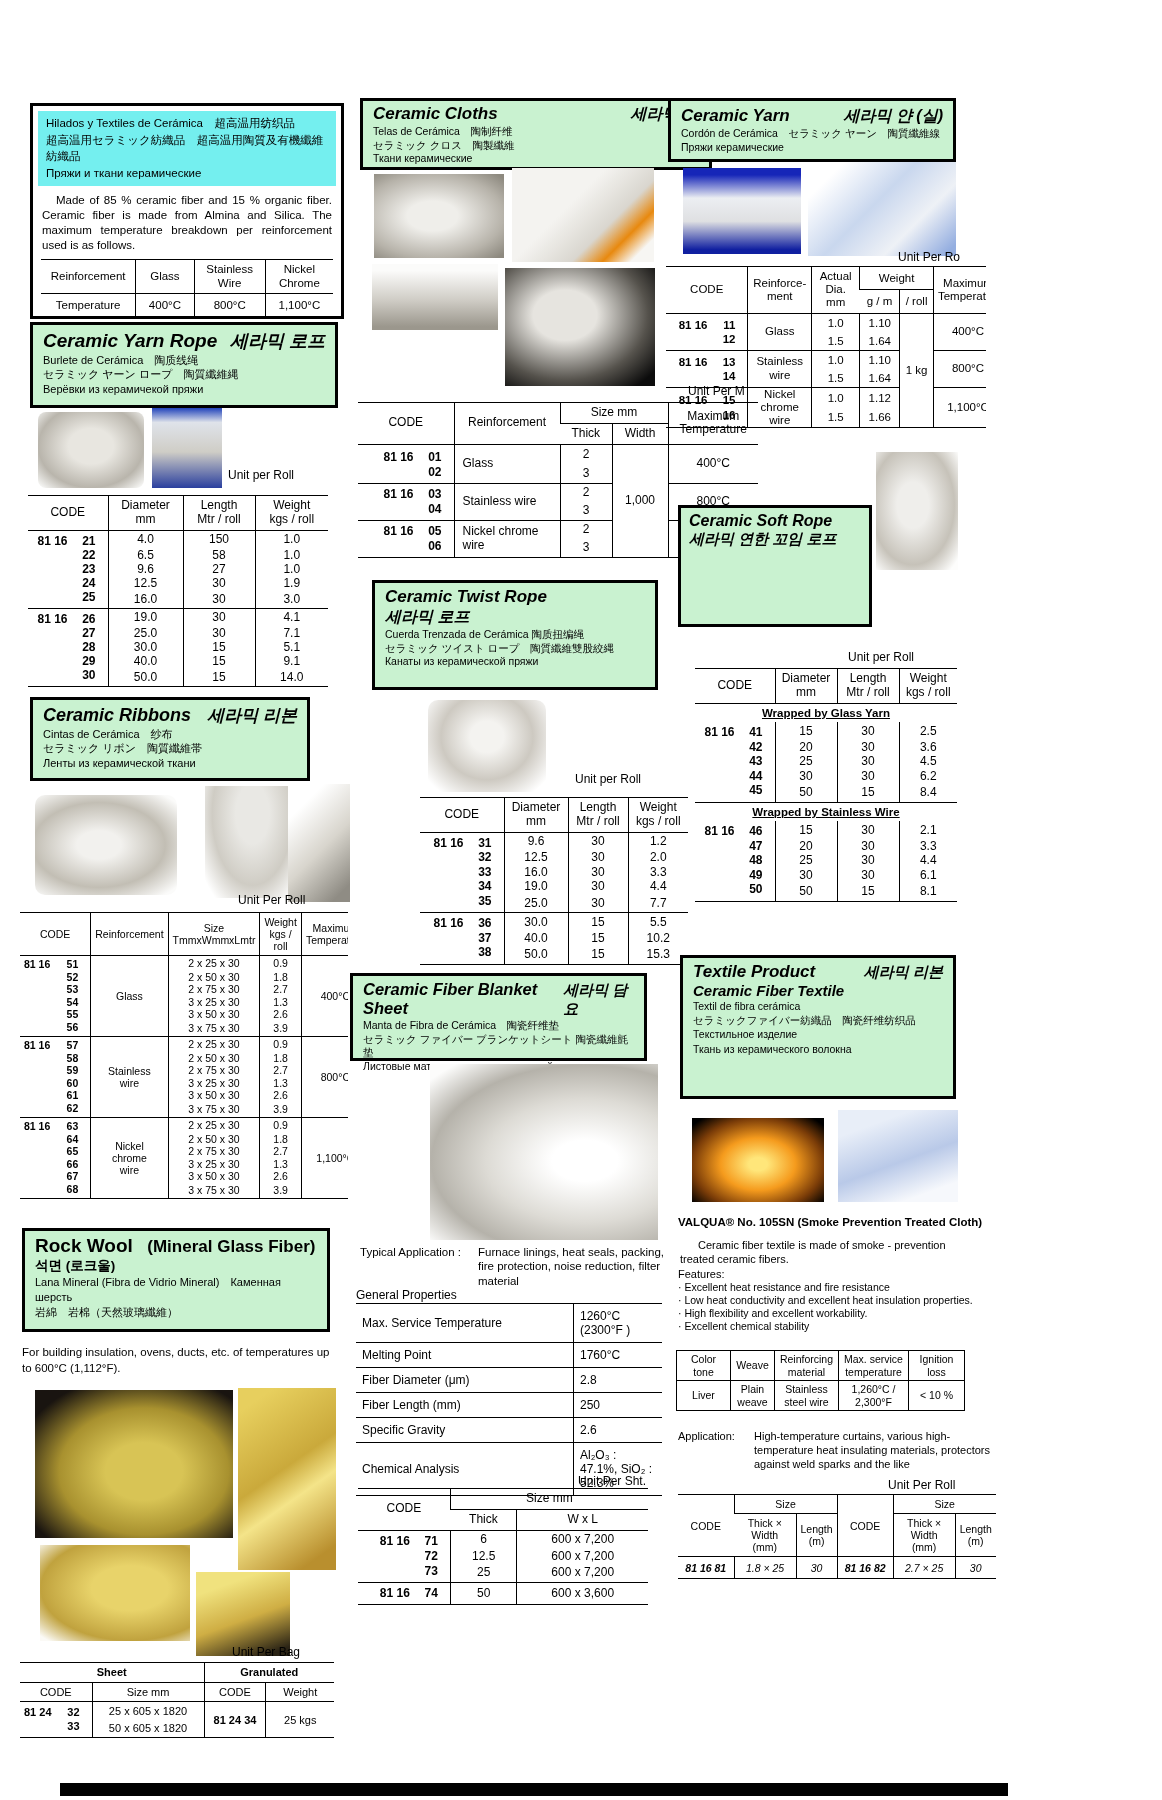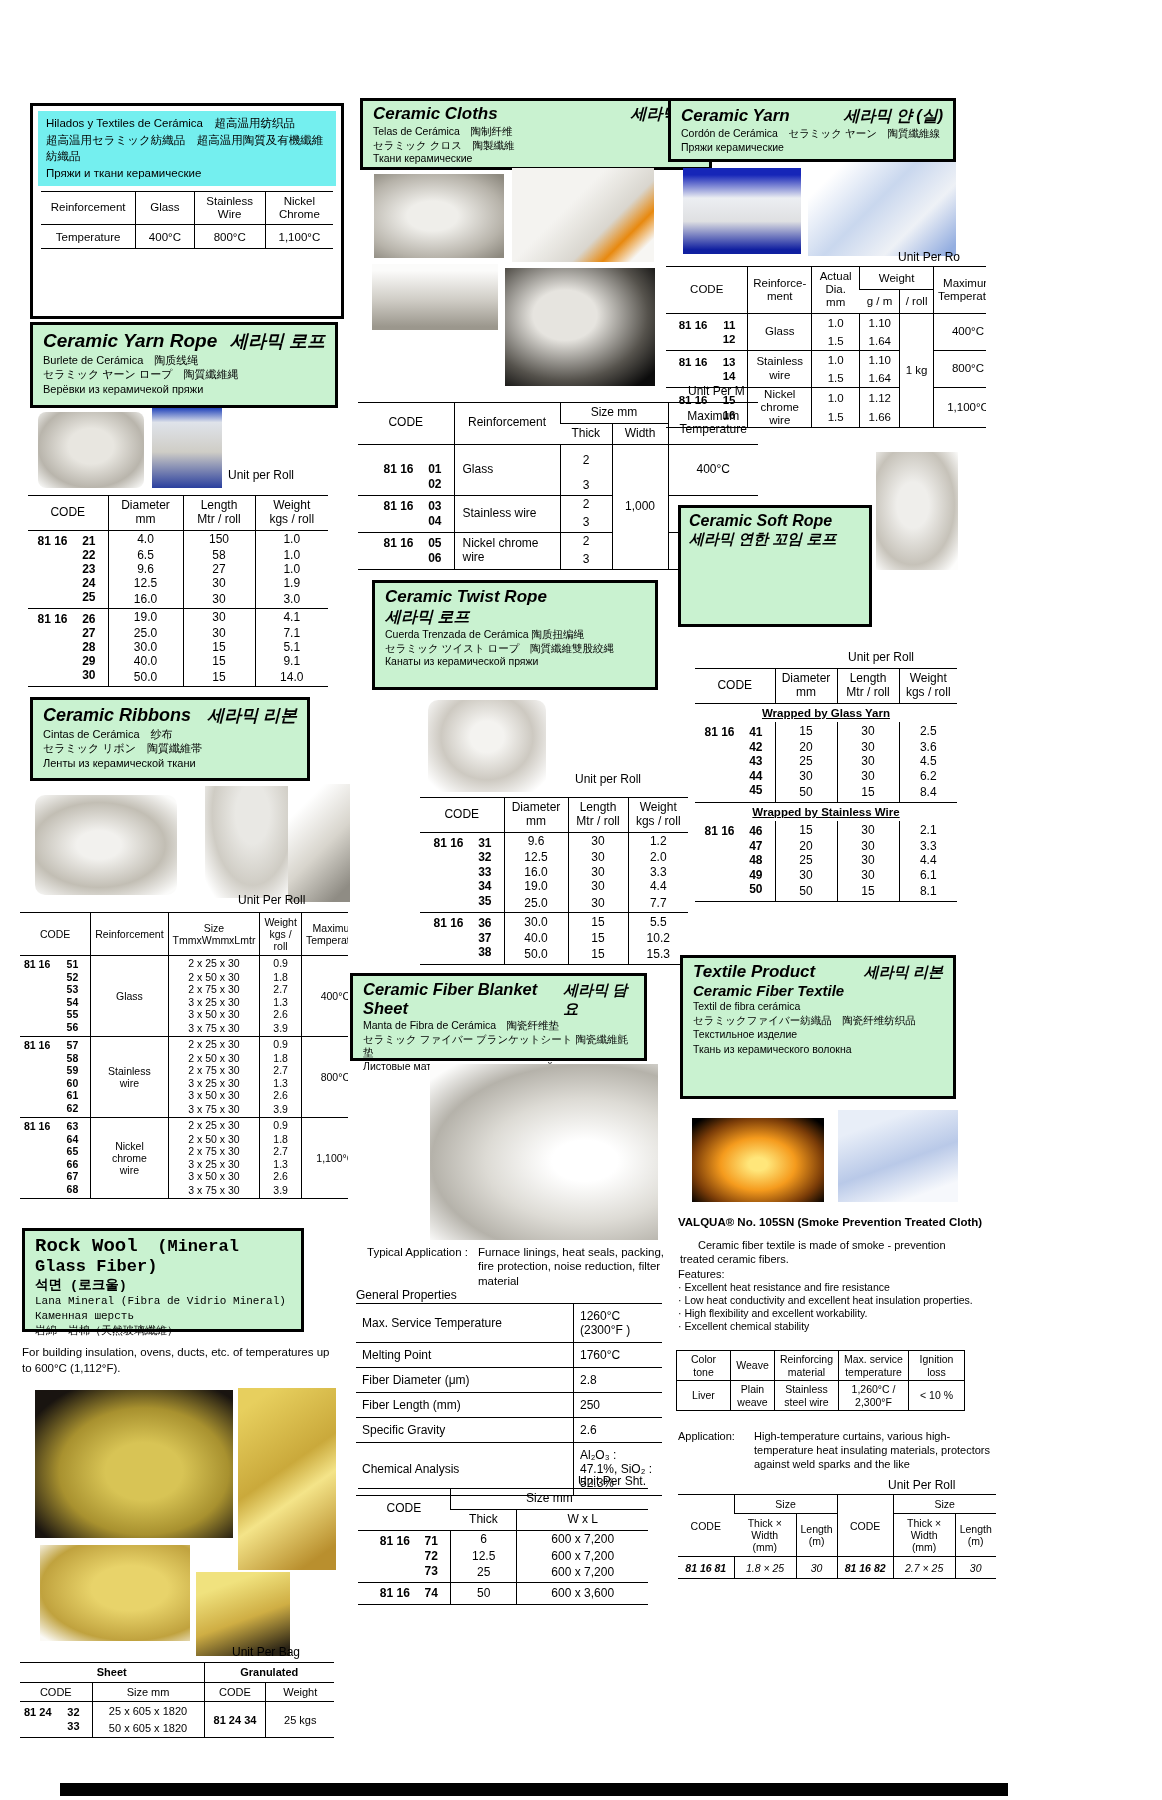--- a/index.html
+++ b/index.html
@@ -42,20 +42,21 @@
 
 <div class="page">
 
 
   <div class="b" style="left:30px;top:103px;width:308px;height:210px;border:3px solid #000;">
     <div class="cyan" style="margin:5px;padding:4px 8px;font-size:11.5px;line-height:1.45;">
       <div>Hilados y Textiles de Cerámica　超高温用纺织品</div>
       <div>超高温用セラミック紡織品　超高温用陶質及有機纖維紡織品</div>
       <div>Пряжи и ткани керамические</div>
     </div>
+    <div style="padding:2px 9px;font-size:11.5px;line-height:1.3;text-align:justify;text-indent:14px;">Made of 85 % ceramic fiber and 15 % organic fiber. Ceramic fiber is made from Almina and Silica.  The maximum temperature breakdown per reinforcement used is as follows.</div>
     <table class="dt" style="width:292px;margin:5px auto 0;font-size:11.5px;">
       <thead>
         <tr>
           <th style="width:92px;">Reinforcement</th>
           <th style="width:58px;">Glass</th>
           <th style="width:70px;">Stainless
 Wire</th>
           <th style="width:68px;">Nickel
 Chrome</th>
         </tr>
@@ -300,21 +301,21 @@
           </tr>
         <tr>
             <td class="code" style="padding-bottom:3px;"><span class="cn">68</span></td>
             <td class="v">3 x 75 x 30</td>
             <td class="v">3.9</td>
           </tr>
       </tbody>
     </table>
   </div>
 
-  <div class="b gb" style="left:22px;top:1228px;width:282px;height:104px;font-family:Liberation Mono, monospace;">
+  <div class="b gb" style="left:22px;top:1228px;width:308px;height:104px;">
     <div>
       <span style="font-size:19px;font-weight:bold;">Rock Wool</span>
       <span style="font-size:17px;font-weight:bold;margin-left:10px;">(Mineral Glass Fiber)</span>
     </div>
     <div style="font-size:13.5px;font-weight:bold;">석면 (로크울)</div>
     <div style="font-size:11px;line-height:1.35;">Lana Mineral (Fibra de Vidrio Mineral)　Каменная шерсть</div>
     <div style="font-size:11px;line-height:1.35;">岩綿　岩棉（天然玻璃纖維）</div>
   </div>
   <div class="b" style="left:22px;top:1345px;width:312px;font-size:11.5px;line-height:1.35;">For building insulation, ovens, ducts,  etc. of temperatures up to 600°C (1,112°F).</div>
   <div class="ph" style="left:35px;top:1390px;width:198px;height:148px;background:radial-gradient(ellipse at 55% 55%,#d8c455 25%,#a8912f 55%,#191410 85%);"></div>
@@ -387,21 +388,21 @@
         <th rowspan="2">Maximum
 Temperature</th>
       </tr>
       <tr>
         <th>Thick</th>
         <th>Width</th>
       </tr>
     </thead>
     <tbody style="line-height:15px;">
       <tr>
-        <td class="code" style="padding-top:17px;"><span class="cp">81 16</span><span class="cn">01</span></td>
+        <td class="code" style="padding-top:5px;"><span class="cp">81 16</span><span class="cn">01</span></td>
         <td class="rsp" rowspan="2" style="text-align:left;padding-left:8px;">Glass</td>
         <td class="v">2</td>
         <td class="v" rowspan="6">1,000</td>
         <td class="rsp" rowspan="2">400°C</td>
       </tr>
       <tr>
         <td class="code" style="padding-bottom:3px;"><span class="cn">02</span></td>
         <td class="v">3</td>
       </tr>
       <tr class="gs">
@@ -516,21 +517,21 @@
     </div>
     <div style="font-size:10.5px;line-height:1.3;">
       <div>Manta de Fibra de Cerámica　陶瓷纤维垫</div>
       <div>セラミック ファイバー ブランケットシート 陶瓷纖維氈垫</div>
       <div>Листовые материалы из керамической ткан</div>
     </div>
   </div>
   <div class="ph" style="left:430px;top:1064px;width:228px;height:176px;background:radial-gradient(ellipse at 68% 55%,#ffffff 15%,#dddbd5 45%,#b5b2aa 70%,#fcfcfb 92%);"></div>
   <div class="b" style="left:356px;top:1245px;width:318px;font-size:11.5px;line-height:1.25;">
     <div style="position:relative;padding-left:122px;">
-      <span style="position:absolute;left:11px;top:0;text-align:center;">Typical Application :</span>
+      <span style="position:absolute;left:4px;top:0;text-align:center;">Typical Application :</span>
       <span>Furnace linings, heat seals, packing, fire protection, noise reduction, filter material</span>
     </div>
   </div>
   <div class="b" style="left:356px;top:1288px;font-size:12px;">General Properties</div>
   <table class="pt b" style="left:356px;top:1303px;width:306px;">
     <tbody>
       <tr>
           <td class="k">Max. Service Temperature</td>
           <td>1260°C (2300°F )</td>
         </tr>

